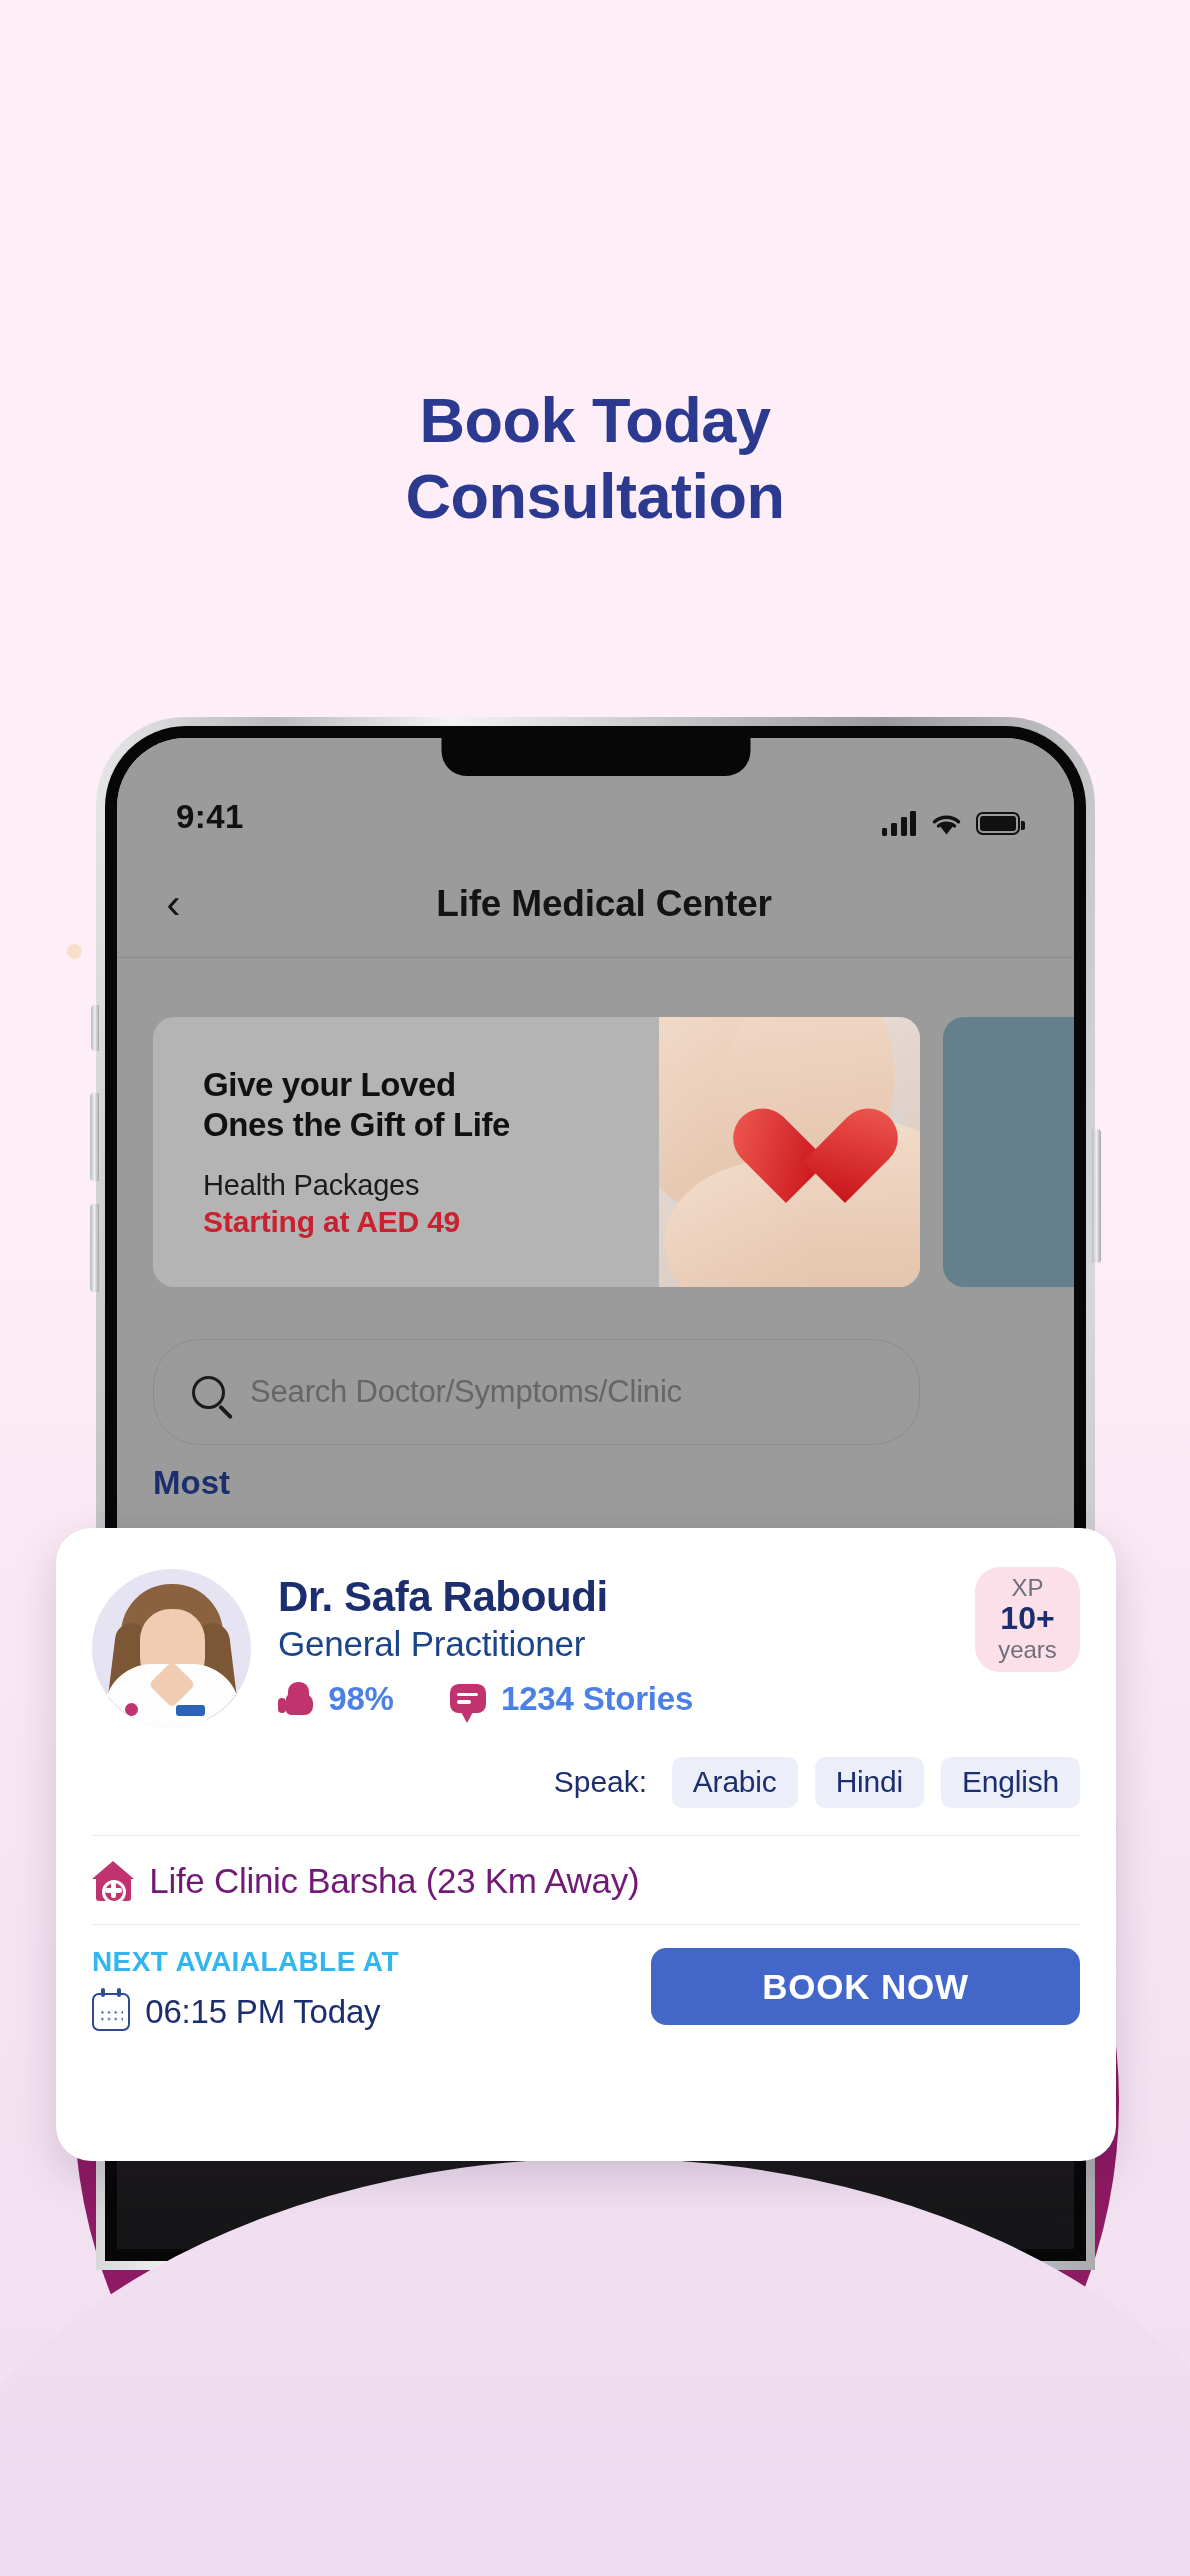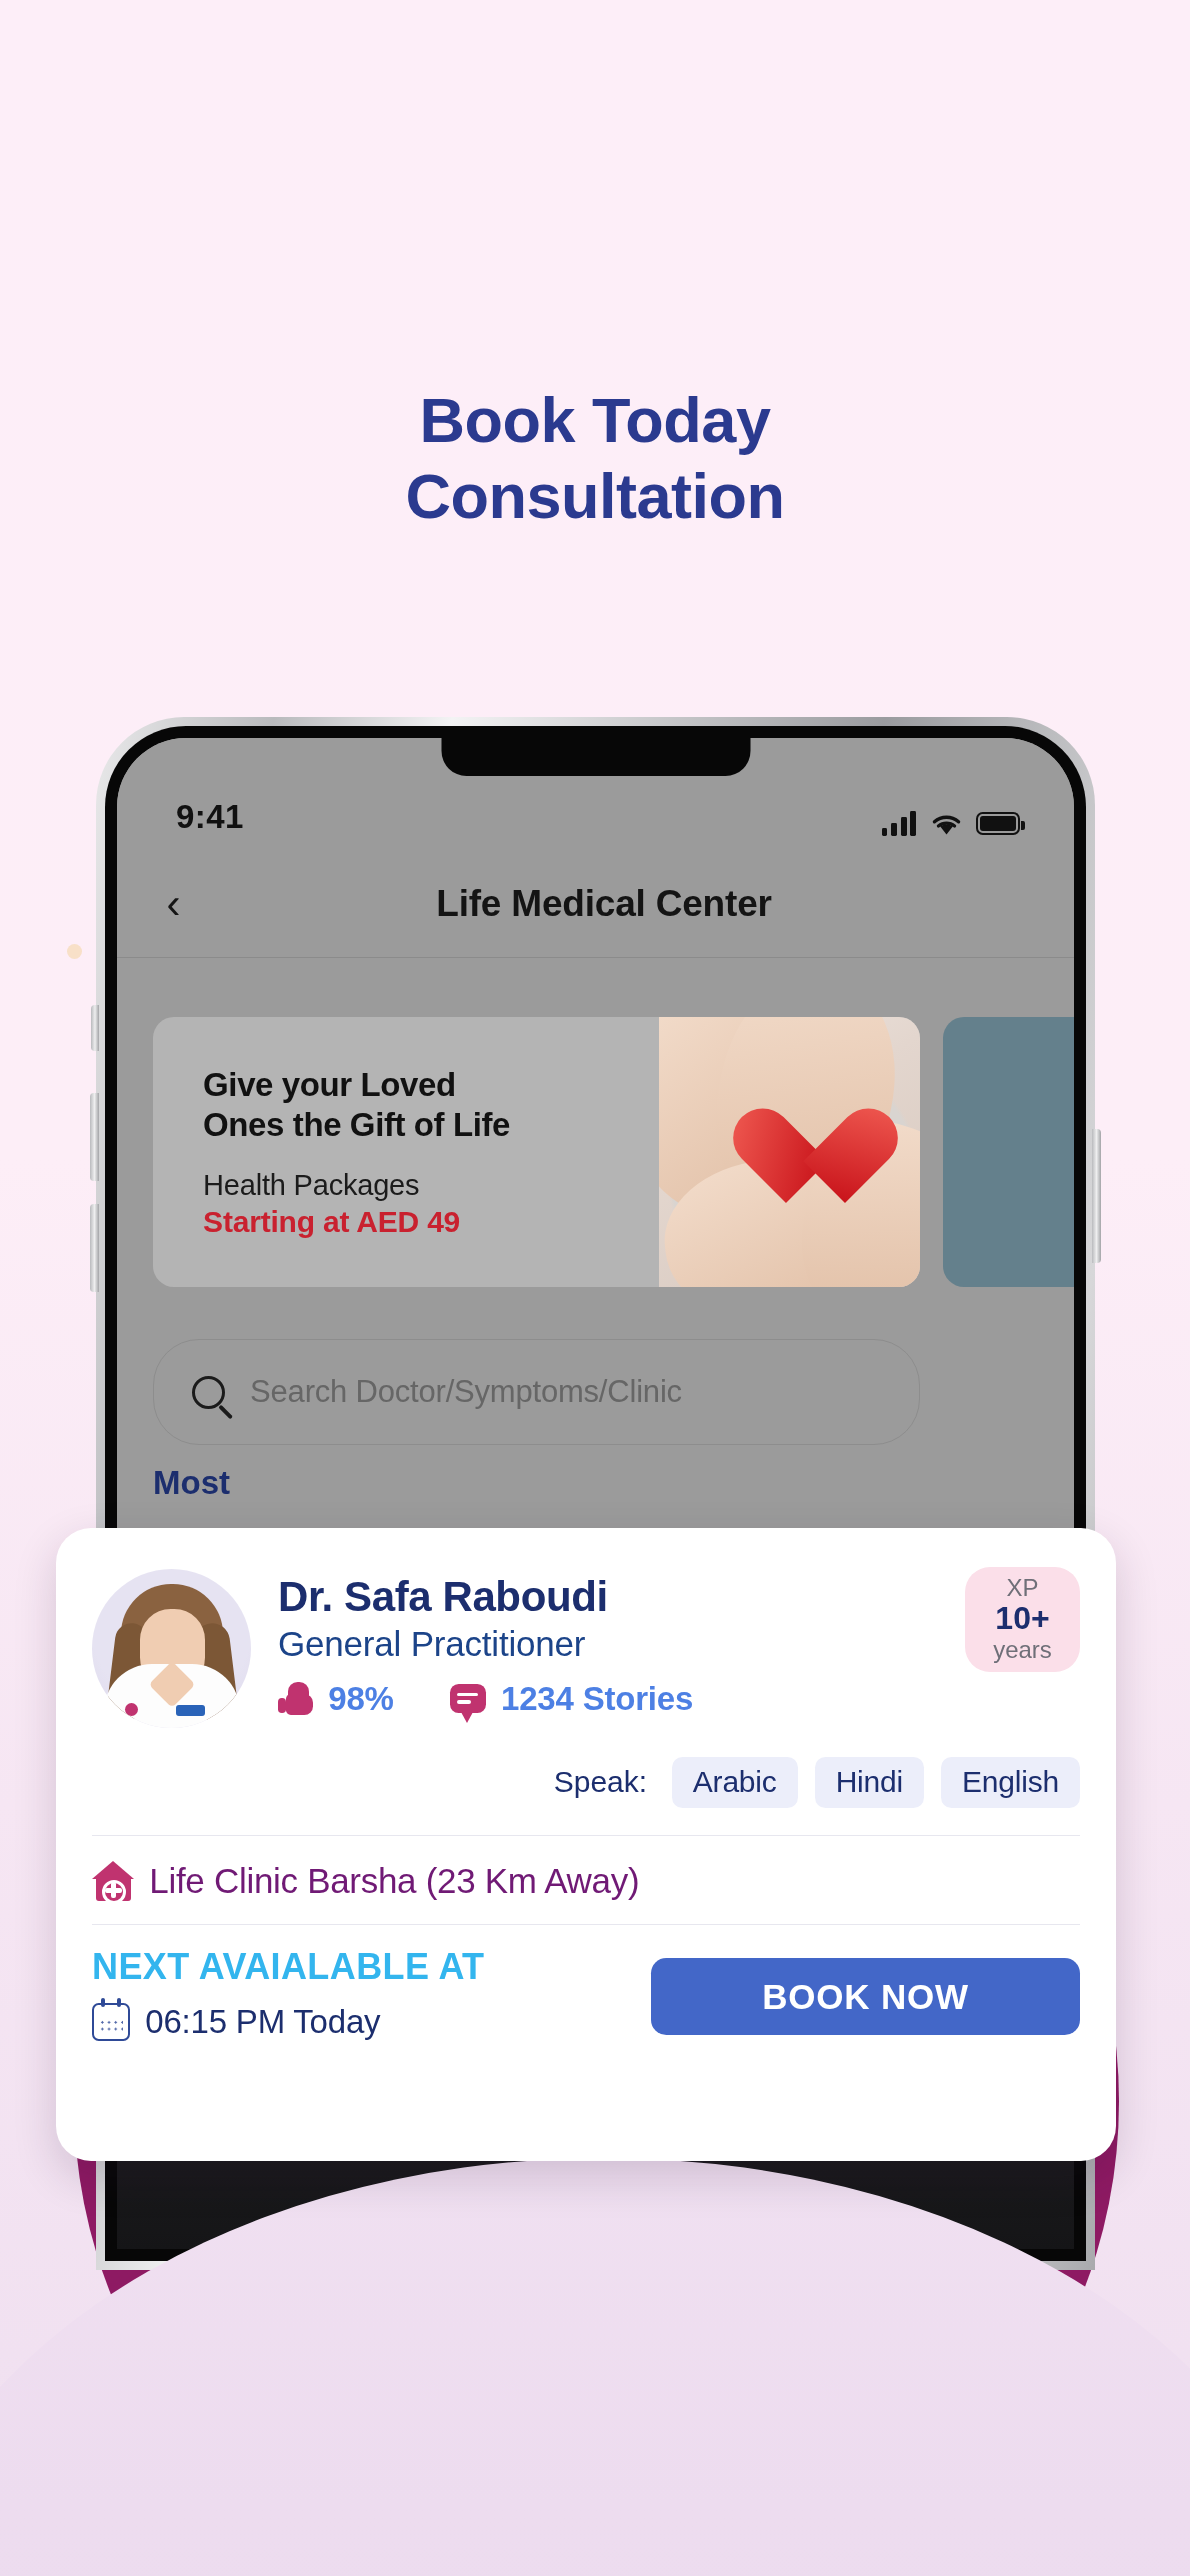--- a/index.html
+++ b/index.html
@@ -206,21 +206,21 @@
   .thumb .up { position:absolute; left:9.6px; top:0; width:21px; height:17px; background:#c0336f; border-radius:9.6px 9.6px 2.9px 2.9px; }
   .thumb .cuf{ position:absolute; left:0; bottom:1.9px; width:7.7px; height:15.3px; background:#c0336f; border-radius:3.8px; }
   .bubble{ width:36px; height:29px; background:#c0336f; border-radius:8.6px; position:relative; flex:none; }
   .bubble::after{ content:""; position:absolute; left:11.5px; bottom:-9.6px; width:0; height:0; border-left:6.7px solid transparent; border-right:6.7px solid transparent; border-top:11.5px solid #c0336f; }
   .bubble i{ position:absolute; left:7.7px; display:block; height:3.4px; background:#fff; border-radius:1.9px; }
   .bubble i:nth-child(1){ top:8.6px;  width:21px; }
   .bubble i:nth-child(2){ top:16.3px; width:13.4px; }
   .stat-text{ font-size:33px; color:#4d80e4; font-weight:600; letter-spacing:-0.2px; }
 
   .xp{
-    width:115px; height:105px; flex:none; border-radius:25px; background:#fbdfe9;
+    width:105px; height:105px; flex:none; border-radius:25px; background:#fbdfe9;
     display:flex; flex-direction:column; align-items:center; justify-content:center;
     margin-top:3.8px;
   }
   .xp-top,.xp-bot{ font-size:24px; color:#6f6f78; line-height:1.12; }
   .xp-mid{ font-size:32px; font-weight:800; color:#1c2e6e; line-height:1.12; }
 
   .speak-row{
     margin-top:29px; display:flex; align-items:center; gap:17px;
     padding-bottom:27px; border-bottom:1px solid #e7e7ef;justify-content:flex-end;
   }
@@ -233,21 +233,21 @@
   .clinic-row{ margin-top:25px; display:flex; align-items:center; gap:15.3px; padding-bottom:23px; border-bottom:1px solid #e7e7ef; }
   .house{ width:42px; height:40px; position:relative; flex:none; }
   .house .roof{ position:absolute; left:0; top:0; width:0; height:0; border-left:21px solid transparent; border-right:21px solid transparent; border-bottom:18px solid #c0336f; }
   .house .body{ position:absolute; left:3.8px; top:15.3px; width:35px; height:25px; background:#c0336f; border-radius:2.9px; }
   .house .cross-v{ position:absolute; left:19px; top:21px; width:4.8px; height:16.3px; background:#fff; border-radius:1.9px; z-index:3; }
   .house .cross-h{ position:absolute; left:13.4px; top:27px; width:16.3px; height:4.8px; background:#fff; border-radius:1.9px; z-index:3; }
   .house .ring{ position:absolute; left:9.6px; top:19px; width:24px; height:24px; border-radius:50%; border:3.8px solid #fff; }
   .clinic-name{ font-size:35px; color:#701a75; letter-spacing:-0.3px; }
 
   .book-row{ margin-top:21px; display:flex; align-items:flex-end; justify-content:space-between; }
-  .next-label{ font-size:36px; font-weight:700; color:#33b5ee; letter-spacing:0.4px; }
+  .next-label{ font-size:28px; font-weight:700; color:#33b5ee; letter-spacing:0.4px; }
   .time-row{ margin-top:15.3px; display:flex; align-items:center; gap:15.3px; }
   .cal{ width:38px; height:38px; border:2.9px solid #2f4a97; border-radius:6.7px; position:relative; flex:none; }
   .cal::before{ content:""; position:absolute; left:6.7px; top:-7.7px; width:4.8px; height:9.6px; background:#2f4a97; border-radius:2.9px; }
   .cal::after{ content:""; position:absolute; right:6.7px; top:-7.7px; width:4.8px; height:9.6px; background:#2f4a97; border-radius:2.9px; }
   .cal i{ position:absolute; left:4.8px; top:13.4px; right:4.8px; bottom:4.8px;
           background-image:radial-gradient(#2f4a97 1.2px, transparent 1.2px);
           background-size:6.7px 6.7px; opacity:.85; }
   .time-text{ font-size:33px; color:#1c2e6e; letter-spacing:-0.2px; }
   .book-btn{
     width:429px; height:77px; border-radius:15.3px; background:#4367c8; border:none;

